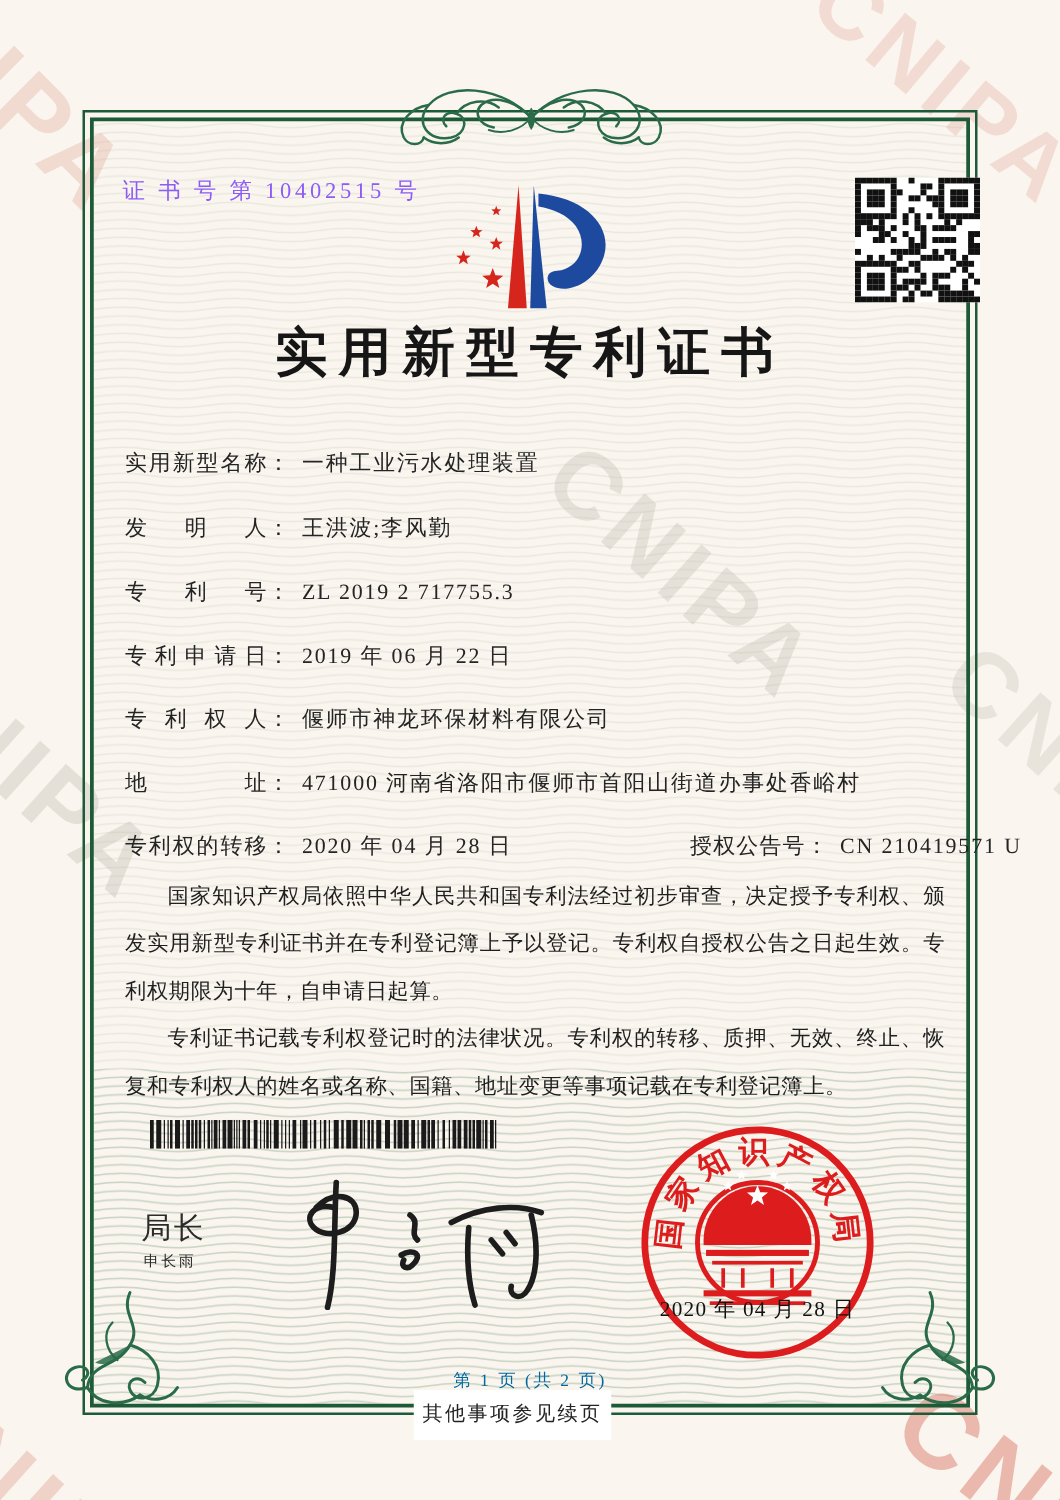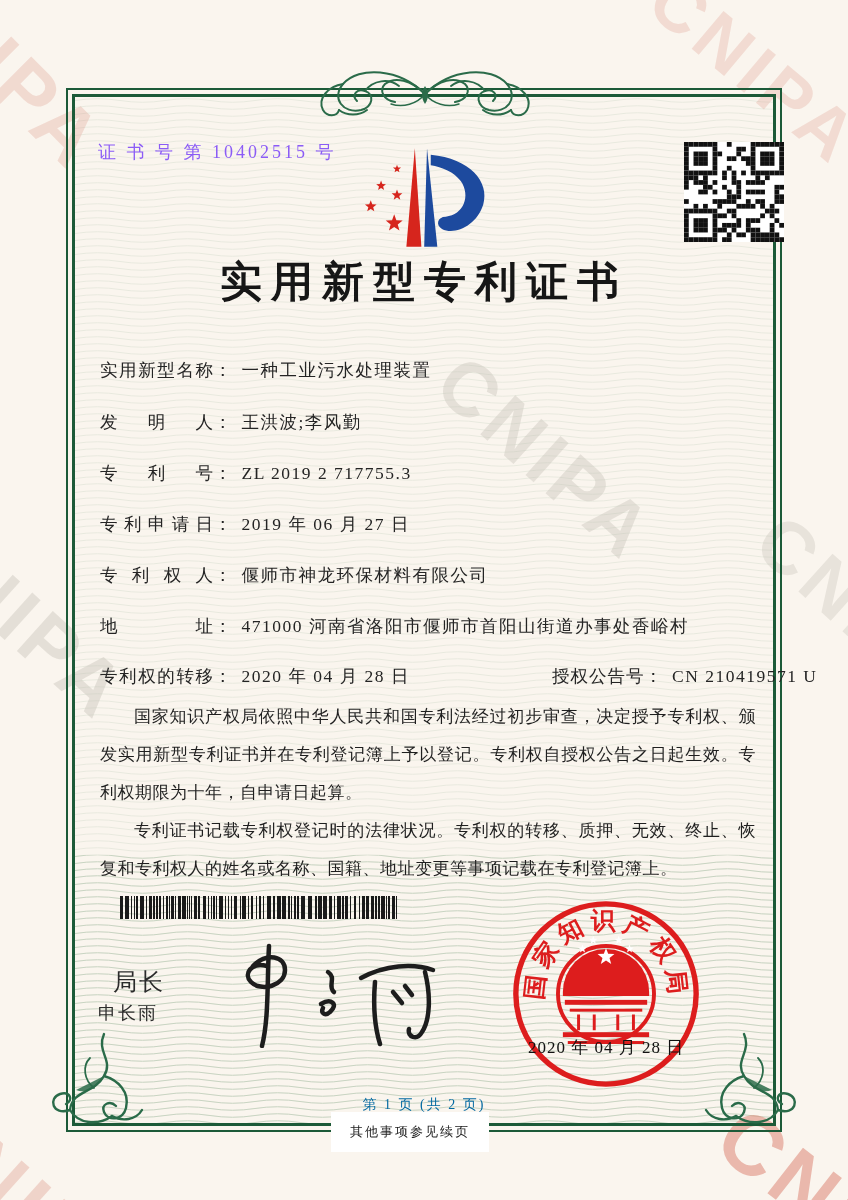--- a/index.html
+++ b/index.html
@@ -27,31 +27,31 @@
   .grant-no{position:absolute;left:452px;top:0}
   
   .body-text{position:absolute;left:100px;top:698px;width:656px;font-size:17px;line-height:38px;
              letter-spacing:0.5px;color:#1f1f1f;text-align:justify}
   .body-text p{text-indent:2em;margin:0}
   
   .barcode{position:absolute;left:120px;top:896px;width:282px;height:23px}
   
   .sign-role{position:absolute;left:113px;top:966px;font-family:"Liberation Sans","DejaVu Sans",sans-serif;
              font-size:24px;letter-spacing:2px;color:#2b2b2b}
-  .sign-name{position:absolute;left:98px;top:1001px;font-family:Liberation Mono, monospace;
-             font-size:18px;letter-spacing:2px;color:#2b2b2b}
+  .sign-name{position:absolute;left:115px;top:1001px;font-family:Liberation Mono, monospace;
+             font-size:12px;letter-spacing:2px;color:#2b2b2b}
   
   .seal{position:absolute;left:508px;top:896px;width:196px;height:196px}
   .seal-date{position:absolute;left:520px;top:1036px;width:172px;text-align:center;font-size:17px;
              letter-spacing:1px;color:#111;z-index:5}
   
   .page-num{position:absolute;left:0;top:1096px;width:100%;text-align:center;font-size:14px;
             letter-spacing:2px;color:#0369a1}
   .cont-note{position:absolute;left:331px;top:1112px;width:158px;height:40px;background:#fff;
-             text-align:center;line-height:40px;font-size:13px;letter-spacing:2px;color:#222;z-index:6}
+             text-align:center;line-height:40px;font-size:16px;letter-spacing:2px;color:#222;z-index:6}
 </style>
 </head>
 <body>
 
 <div class="page">
 
   <svg class="abs" style="left:75px;top:97px" width="700" height="1026">
     <defs>
       <pattern id="wv" width="90" height="7" patternUnits="userSpaceOnUse">
         <path d="M0,3.5 Q22.5,0 45,3.5 T90,3.5" fill="none" stroke="#a9bfa6" stroke-width="1"></path>
@@ -355,21 +355,21 @@
   <div class="field-row" style="top:358px">
     <span class="flabel">实用新型名称</span><span class="fcolon">：</span><span class="fvalue">一种工业污水处理装置</span>
   </div>
   <div class="field-row" style="top:410px">
     <span class="flabel">发 明 人</span><span class="fcolon">：</span><span class="fvalue">王洪波;李风勤</span>
   </div>
   <div class="field-row" style="top:461px">
     <span class="flabel">专 利 号</span><span class="fcolon">：</span><span class="fvalue">ZL 2019 2 717755.3</span>
   </div>
   <div class="field-row" style="top:512px">
-    <span class="flabel">专利申请日</span><span class="fcolon">：</span><span class="fvalue">2019 年 06 月 27 日</span>
+    <span class="flabel">专利申请日</span><span class="fcolon">：</span><span class="fvalue">2019 年 06 月 22 日</span>
   </div>
   <div class="field-row" style="top:563px">
     <span class="flabel">专 利 权 人</span><span class="fcolon">：</span><span class="fvalue">偃师市神龙环保材料有限公司</span>
   </div>
   <div class="field-row" style="top:614px">
     <span class="flabel">地 址</span><span class="fcolon">：</span><span class="fvalue">471000 河南省洛阳市偃师市首阳山街道办事处香峪村</span>
   </div>
   <div class="field-row" style="top:664px;width:656px">
     <span>
       <span class="flabel">专利权的转移</span><span class="fcolon">：</span><span class="fvalue">2020 年 04 月 28 日</span>

